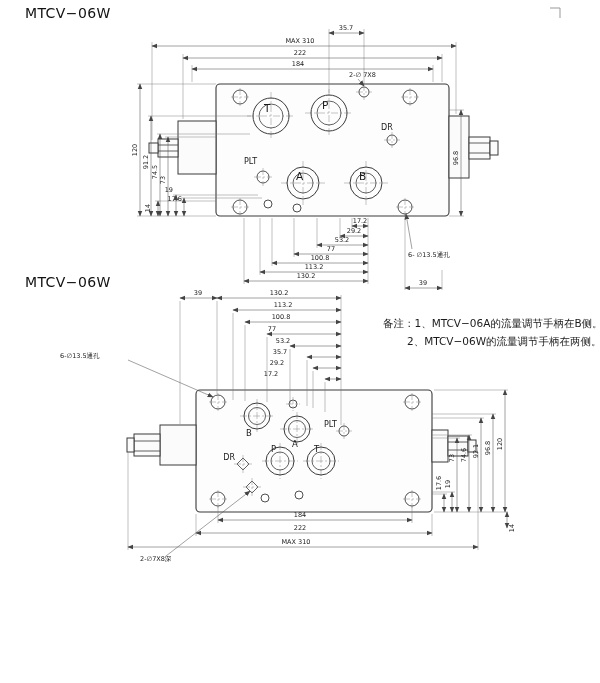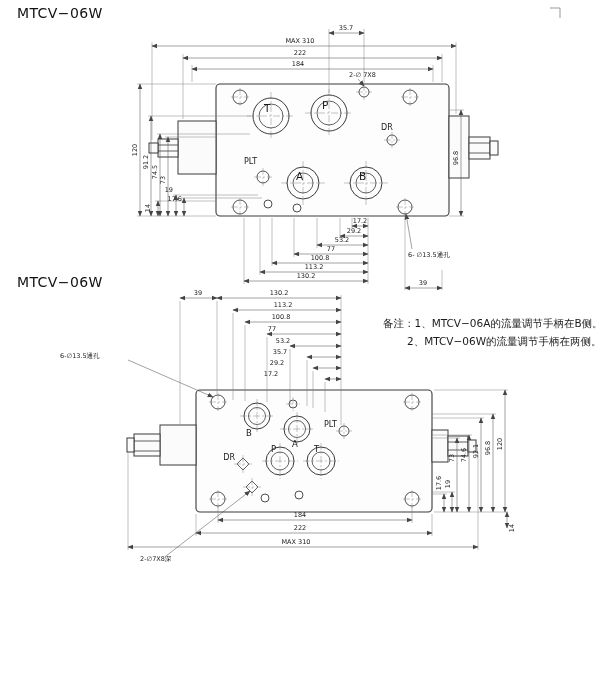--- a/index.html
+++ b/index.html
@@ -1,17 +1,17 @@
 <!DOCTYPE html>
 <html><head>
 <meta charset="utf-8">
 <style>
   * { margin:0; padding:0; box-sizing:border-box; }
   html,body { width:600px; height:683px; background:#ffffff; font-family:"DejaVu Sans",sans-serif; position:relative; overflow:hidden; }
-  .title { position:absolute; left:17px; font-size:14px; color:#111; letter-spacing:0.4px; }
+  .title { position:absolute; left:25px; font-size:14px; color:#111; letter-spacing:0.4px; }
   #title1 { top:5px; }
   #title2 { top:274px; }
   svg { position:absolute; left:0; }
   #svg1 { top:0; }
   #svg2 { top:280px; }
   svg text { font-family:"DejaVu Sans",sans-serif; fill:#1a1a1a; }
   text.d   { font-size:6.5px; }
   text.port-lg { font-size:10.5px; }
   text.port-sm { font-size:8.5px; }
   text.lbl { font-size:8px; }

